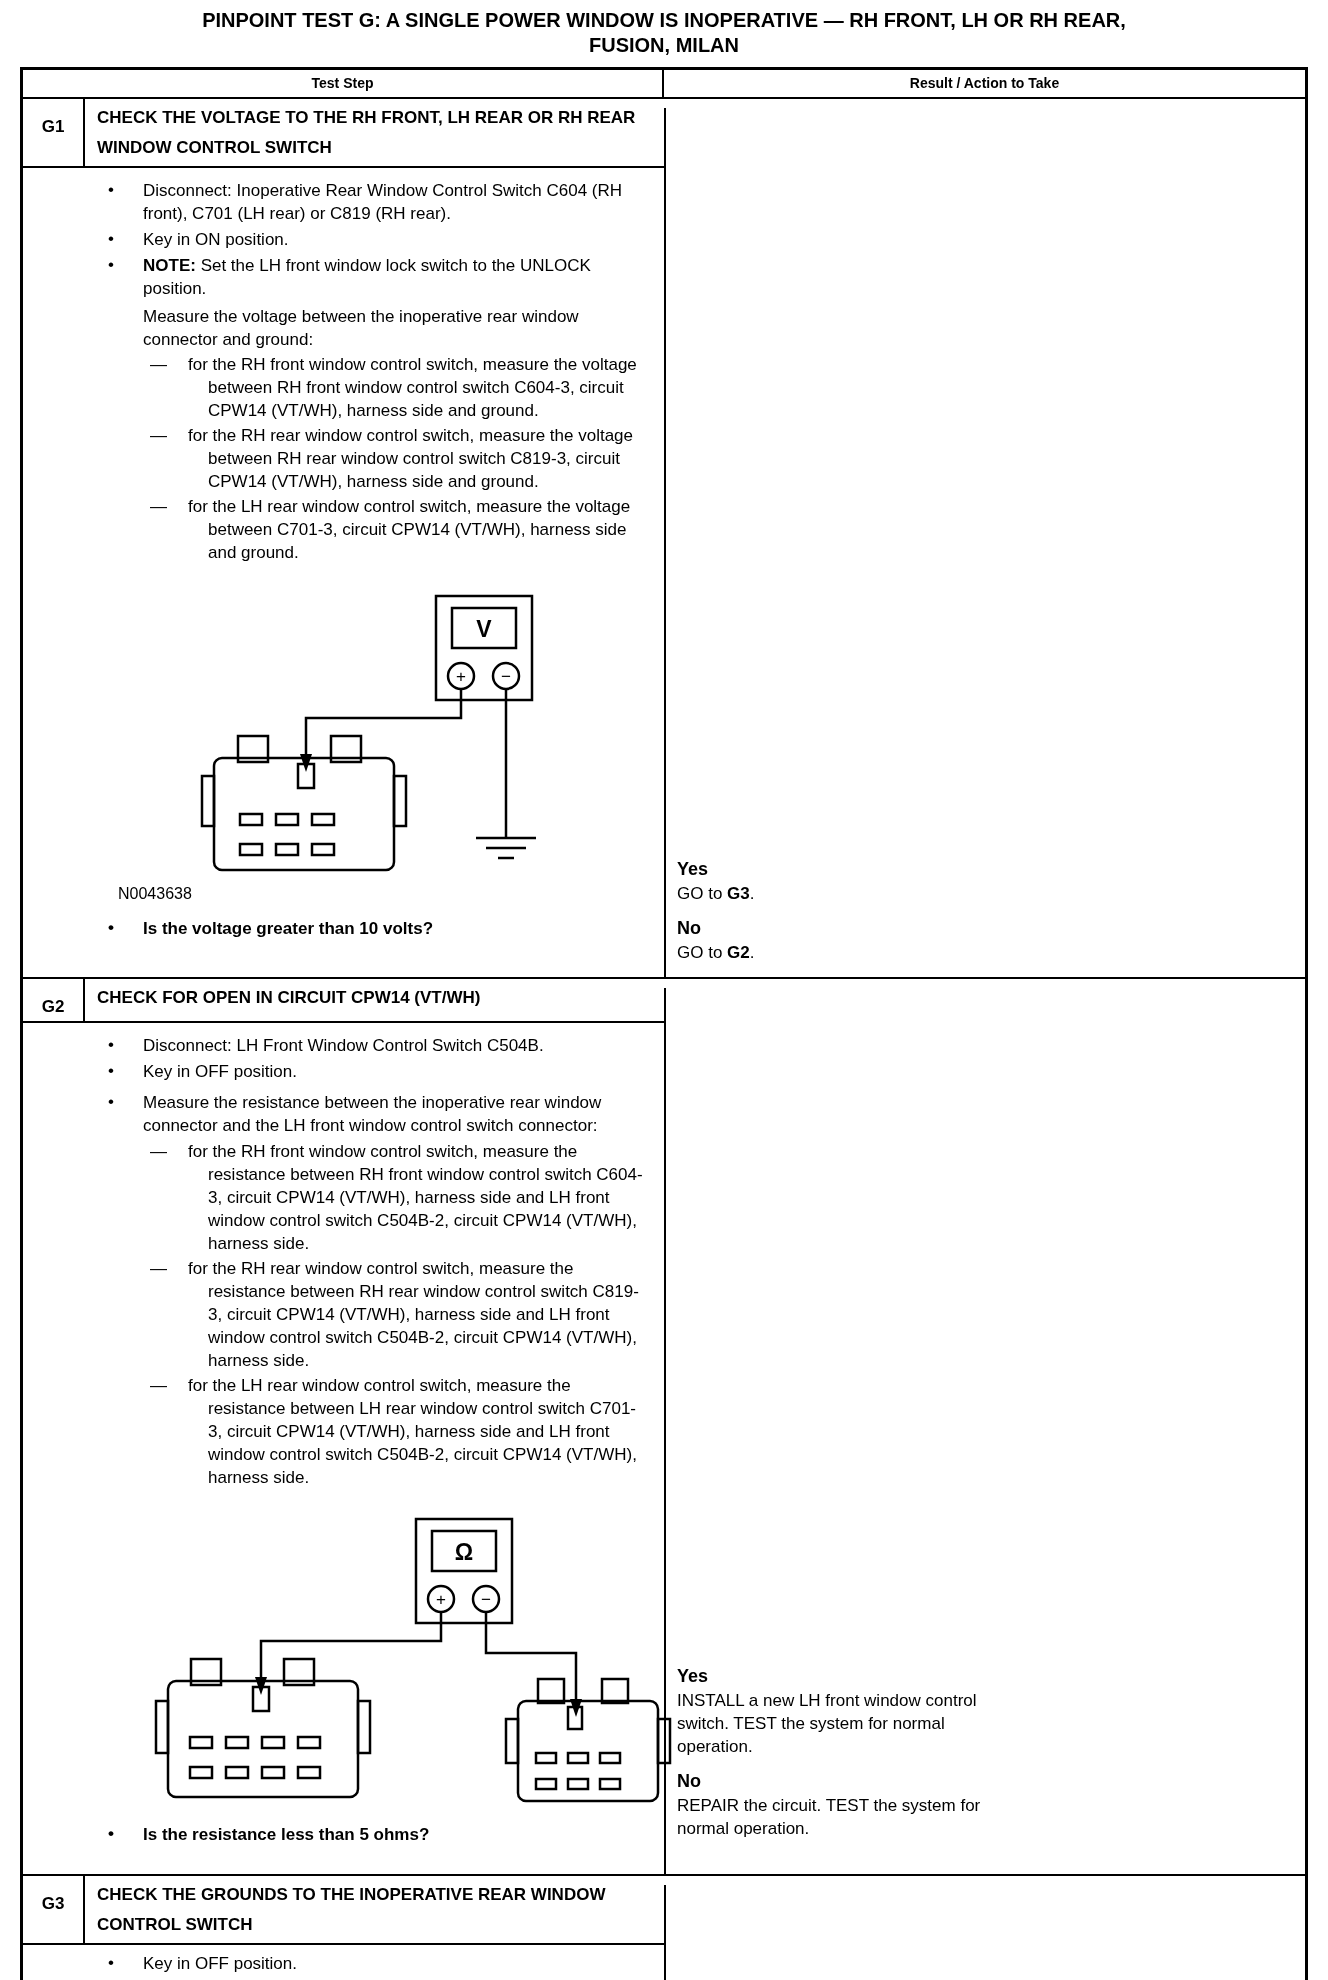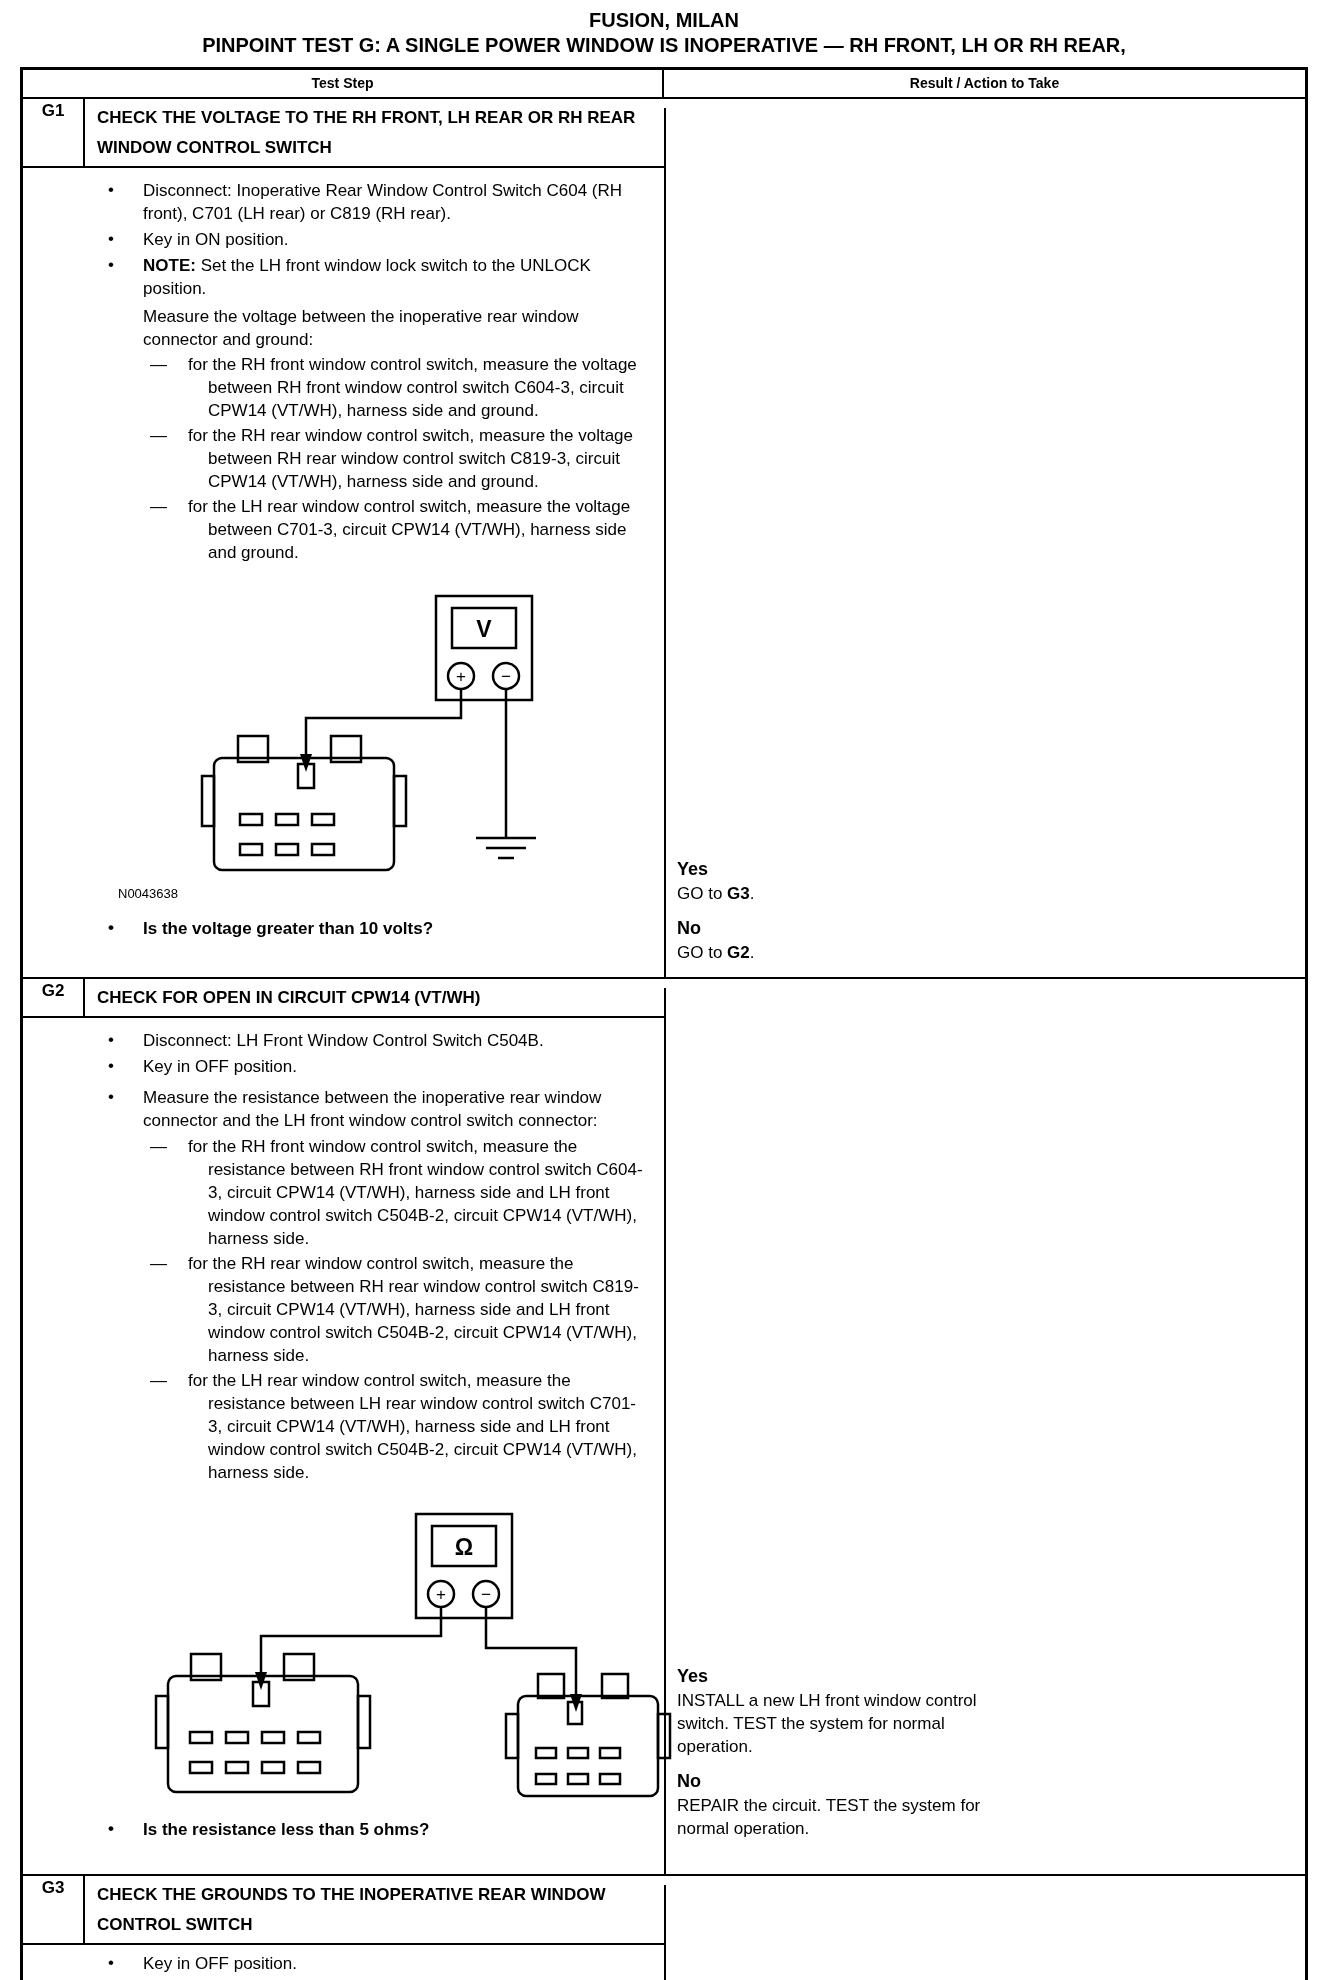--- a/index.html
+++ b/index.html
@@ -14,53 +14,53 @@
   .hdr-row { display:grid; grid-template-columns:641px 1fr; }
   .hdr-cell { font-weight:bold; font-size:14px; text-align:center; padding:2px 0 2px; }
   .hdr-cell.left { border-right:2px solid #000; }
 
   .step-row { display:grid; grid-template-columns:641px 1fr; border-top:2px solid #000; }
   .row-g1 { min-height:880px; }
   .row-g2 { min-height:897px; }
   .row-g3 { min-height:70px; }
 
   .step-hdr { display:grid; grid-template-columns:62px 1fr; border-bottom:2px solid #000; }
-  .step-id { border-right:2px solid #000; font-weight:bold; text-align:center; padding:0 0 3px; }
+  .step-id { border-right:2px solid #000; font-weight:bold; text-align:center; padding:16px 0 3px; }
   .step-title { font-weight:bold; padding:4px 12px 3px; line-height:30px; }
 
   .step-body { padding:9px 16px 10px 65px; }
   .bullet-item { position:relative; padding-left:55px; margin:2px 0 3px; }
   .bmark { position:absolute; left:20px; top:-1px; }
   .para { padding-left:55px; margin:5px 0 2px; }
   .dash-item { padding-left:120px; text-indent:-58px; margin:2px 0; }
   .dmark { display:inline-block; width:38px; text-indent:0; }
 
   .figure { margin:24px 0 2px 18px; }
   .figure svg { display:block; }
-  .figure-label { font-size:13px; margin:2px 0 12px 30px; }
+  .figure-label { font-size:16px; margin:2px 0 12px 30px; }
   .question { position:relative; padding-left:55px; font-weight:bold; margin-top:10px; }
 
   .step-result { border-left:2px solid #000; display:flex; flex-direction:column;
     justify-content:flex-end; padding:8px 14px 13px 11px;margin-top:9px; }
   .row-g2 .step-result { padding-bottom:34px; }
   .res-label { font-weight:bold; font-size:18px; margin-top:12px; }
   .res-text { max-width:345px; margin-top:1px; }
 
   .continued { text-align:right; font-weight:bold; font-size:19px; padding:5px 2px 0 0; }
 
   svg text { font-family:"Liberation Sans", sans-serif; }
 </style>
 </head>
 <body>
 
 <div class="page">
 
   <div class="title">
+    <div>PINPOINT TEST G: A SINGLE POWER WINDOW IS INOPERATIVE — RH FRONT, LH OR RH REAR,</div>
     <div>FUSION, MILAN</div>
-    <div>PINPOINT TEST G: A SINGLE POWER WINDOW IS INOPERATIVE — RH FRONT, LH OR RH REAR,</div>
   </div>
 
   <div class="pp-table">
 
     <div class="hdr-row">
       <div class="hdr-cell left">Test Step</div>
       <div class="hdr-cell">Result / Action to Take</div>
     </div>
 
     <div class="step-row row-g1">

